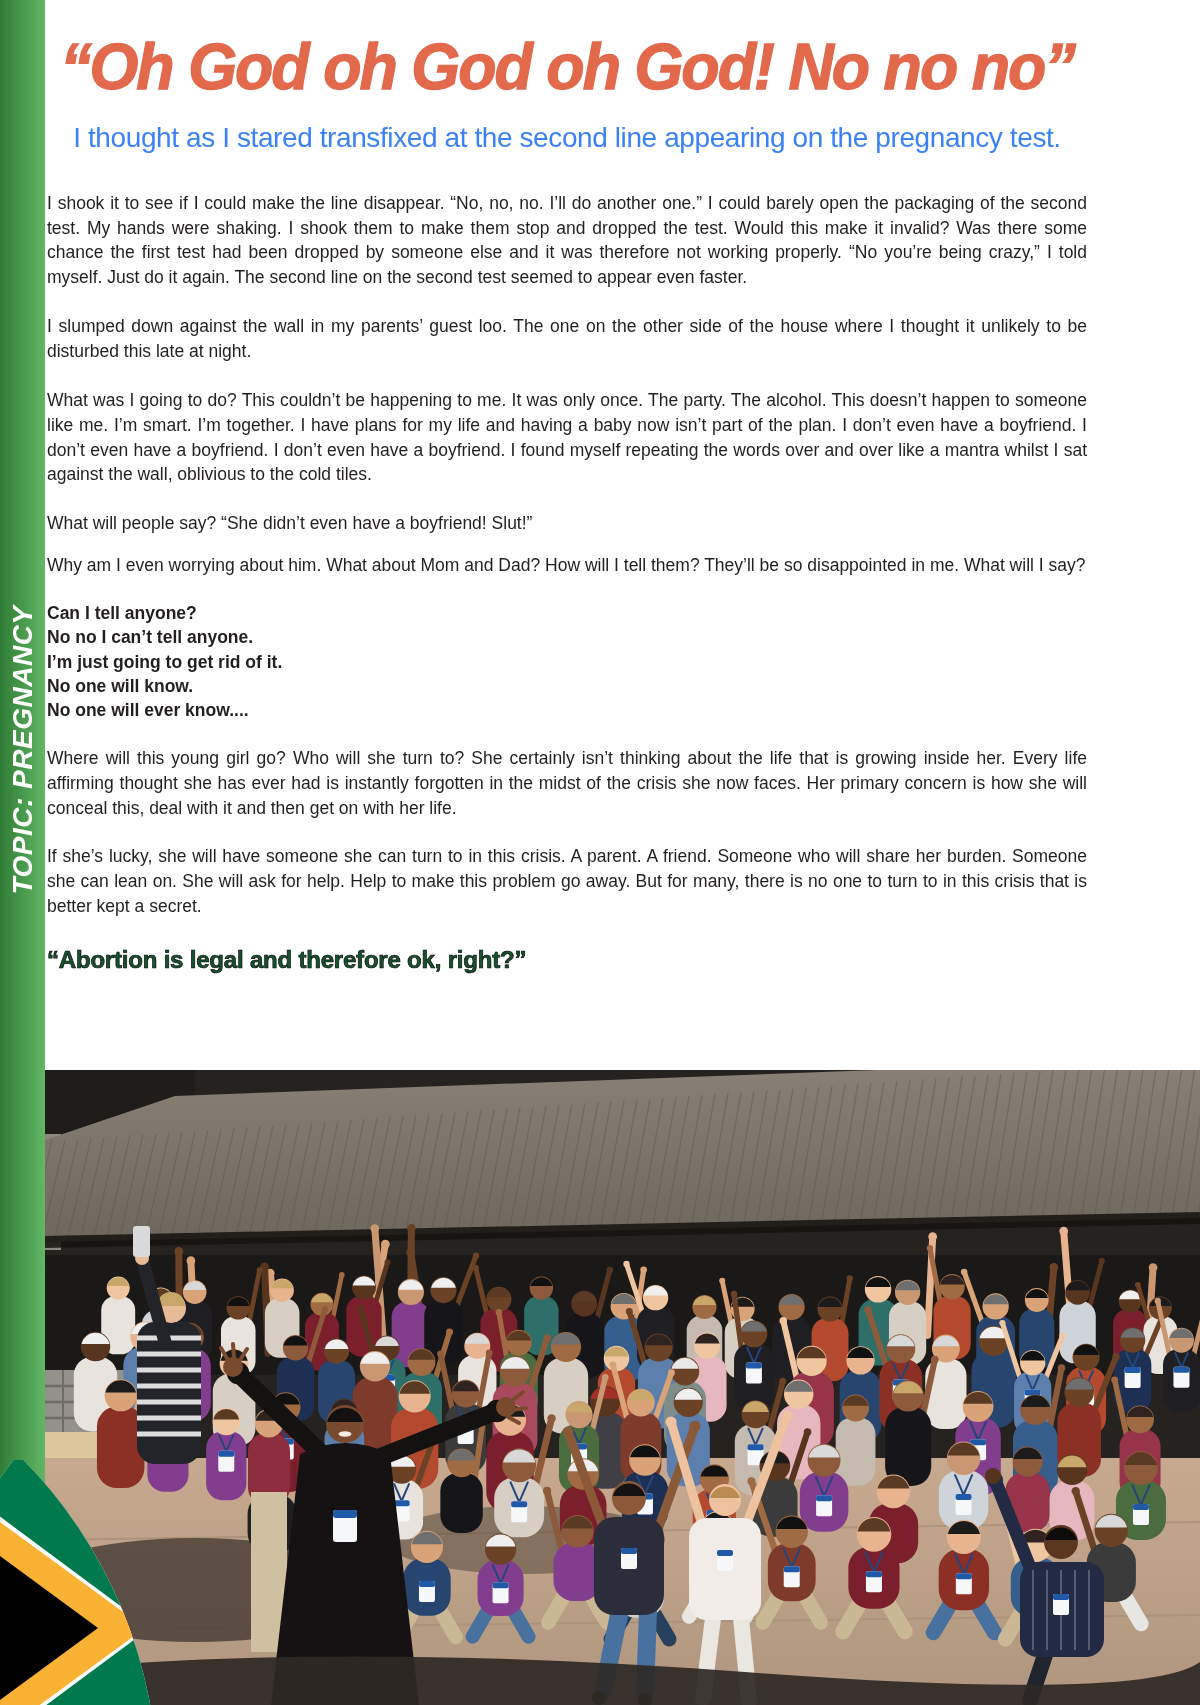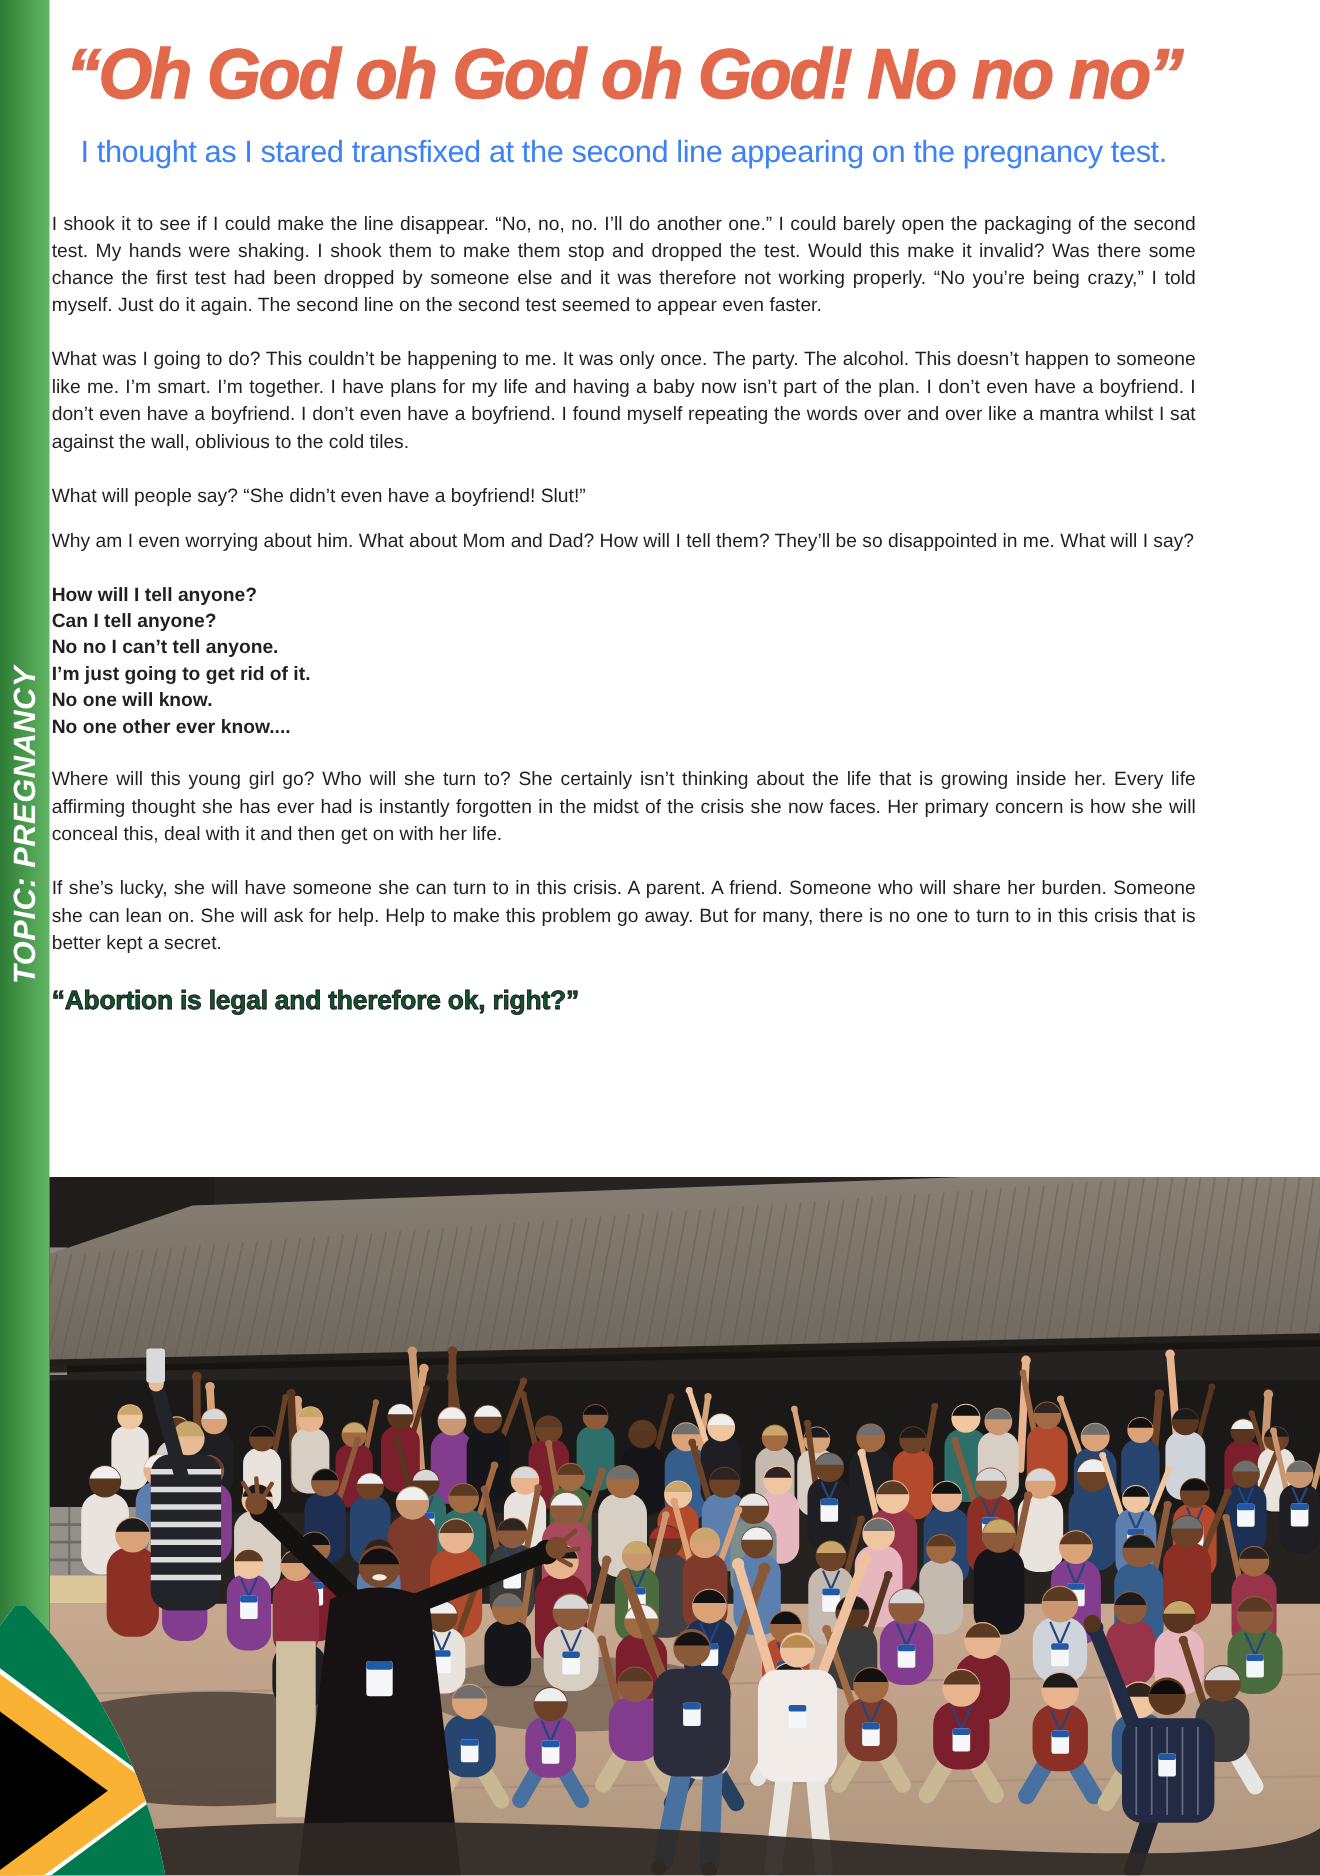--- a/index.html
+++ b/index.html
@@ -55,34 +55,34 @@
 
 <div class="sidebar"></div>
 <div class="topic-label">TOPIC: PREGNANCY</div>
 
 <div class="content">
   <h1 class="headline">“Oh God oh God oh God! No no no”</h1>
   <div class="subheadline">I thought as I stared transfixed at the second line appearing on the pregnancy test.</div>
 
   <div class="body-copy">
     <p>I shook it to see if I could make the line disappear. “No, no, no. I’ll do another one.” I could barely open the packaging of the second test. My hands were shaking. I shook them to make them stop and dropped the test. Would this make it invalid? Was there some chance the first test had been dropped by someone else and it was therefore not working properly. “No you’re being crazy,” I told myself. Just do it again. The second line on the second test seemed to appear even faster.</p>
+    <p>I slumped down against the wall in my parents’ guest loo. The one on the other side of the house where I thought it unlikely to be disturbed this late at night.</p>
     <p>What was I going to do? This couldn’t be happening to me. It was only once. The party. The alcohol. This doesn’t happen to someone like me. I’m smart. I’m together. I have plans for my life and having a baby now isn’t part of the plan. I don’t even have a boyfriend. I don’t even have a boyfriend. I don’t even have a boyfriend. I found myself repeating the words over and over like a mantra whilst I sat against the wall, oblivious to the cold tiles.</p>
 
     <div class="worry-block worry-lines">
       <div>What will people say? “She didn’t even have a boyfriend! Slut!”</div>
       <div>Why am I even worrying about him. What about Mom and Dad? How will I tell them? They’ll be so disappointed in me. What will I say?</div>
     </div>
 
     <div class="mantra-block">
-      <div>How will I tell anyone?</div>
       <div>Can I tell anyone?</div>
       <div>No no I can’t tell anyone.</div>
       <div>I’m just going to get rid of it.</div>
       <div>No one will know.</div>
-      <div>No one other ever know....</div>
+      <div>No one will ever know....</div>
     </div>
 
     <p>Where will this young girl go? Who will she turn to? She certainly isn’t thinking about the life that is growing inside her. Every life affirming thought she has ever had is instantly forgotten in the midst of the crisis she now faces. Her primary concern is how she will conceal this, deal with it and then get on with her life.</p>
     <p>If she’s lucky, she will have someone she can turn to in this crisis. A parent. A friend. Someone who will share her burden. Someone she can lean on. She will ask for help. Help to make this problem go away. But for many, there is no one to turn to in this crisis that is better kept a secret.</p>
 
     <h2 class="section-heading">“Abortion is legal and therefore ok, right?”</h2>
   </div>
 </div>
 
 <div class="photo" id="photo">

